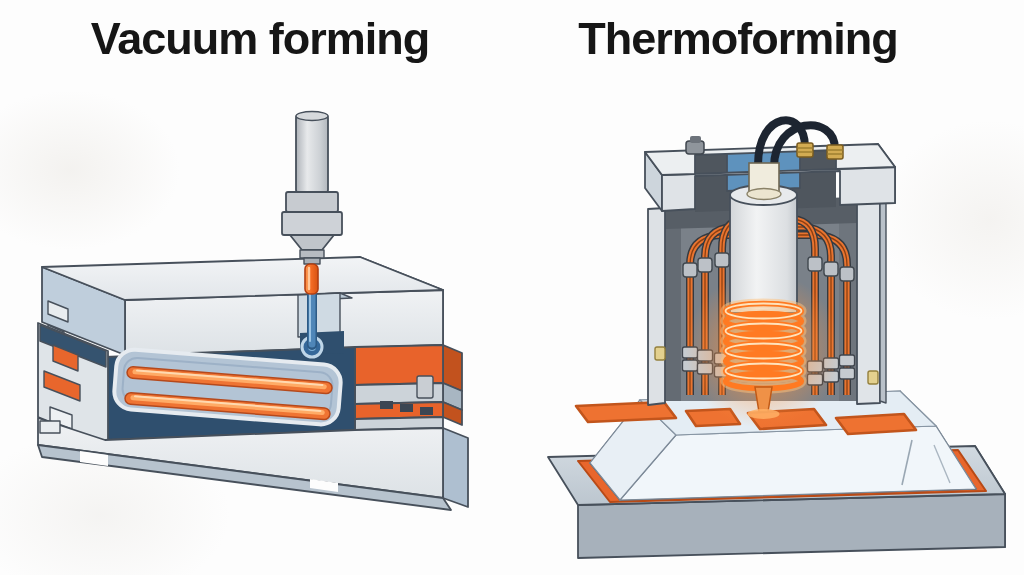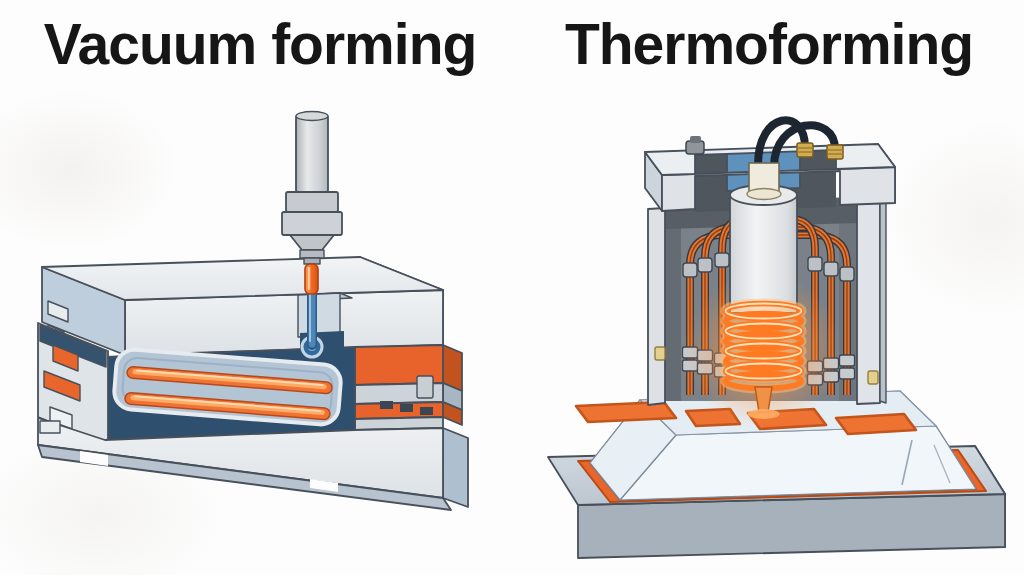--- a/index.html
+++ b/index.html
@@ -10,24 +10,24 @@
     --c-interiorGray:#7a8189; --c-cable:#1d2531; --c-brass:#d2ab52;
     --c-panelBlue:#5e92bd; --c-trayIce:#eaf1f7; --c-baseGray:#c6cfd7; --c-cream:#f0ecdd;
   }
   html,body{margin:0;padding:0;}
   body{font-family:"Liberation Sans", sans-serif;}
   .canvas{position:relative;width:1024px;height:575px;background:var(--c-background,#fdfdfd);overflow:hidden;}
   .blotch{position:absolute;border-radius:50%;pointer-events:none;}
   .b1{left:-40px;top:90px;width:220px;height:160px;background:radial-gradient(closest-side,rgba(214,208,198,.25),rgba(214,208,198,0));}
   .b2{left:880px;top:120px;width:220px;height:200px;background:radial-gradient(closest-side,rgba(214,208,198,.22),rgba(214,208,198,0));}
   .b3{left:-30px;top:430px;width:260px;height:170px;background:radial-gradient(closest-side,rgba(210,206,198,.2),rgba(210,206,198,0));}
-  h1.ptitle{position:absolute;margin:0;top:16px;font-size:57px;line-height:1.0;font-weight:bold;
+  h1.ptitle{position:absolute;margin:0;top:16px;font-size:45px;line-height:1.0;font-weight:bold;
     color:var(--c-title,#161616);text-align:center;letter-spacing:-1px;}
   #title-left{left:5px;width:510px;}
-  #title-right{left:519px;width:500px;}
+  #title-right{left:488px;width:500px;}
   .illu{position:absolute;}
   #illu-left{left:10px;top:95px;width:500px;height:460px;}
   #illu-right{left:534px;top:95px;width:480px;height:470px;} .f-interior{fill:var(--c-interiorGray,#7a8189);} .f-bg{fill:var(--c-background,#fdfdfd);}
   .ol{stroke:var(--c-outline,#47505b);stroke-width:1.8;stroke-linejoin:round;}
   .ol2{stroke:var(--c-outline,#47505b);stroke-width:1.4;stroke-linejoin:round;}
 </style>
 </head>
 <body>
 
 <div class="canvas">

